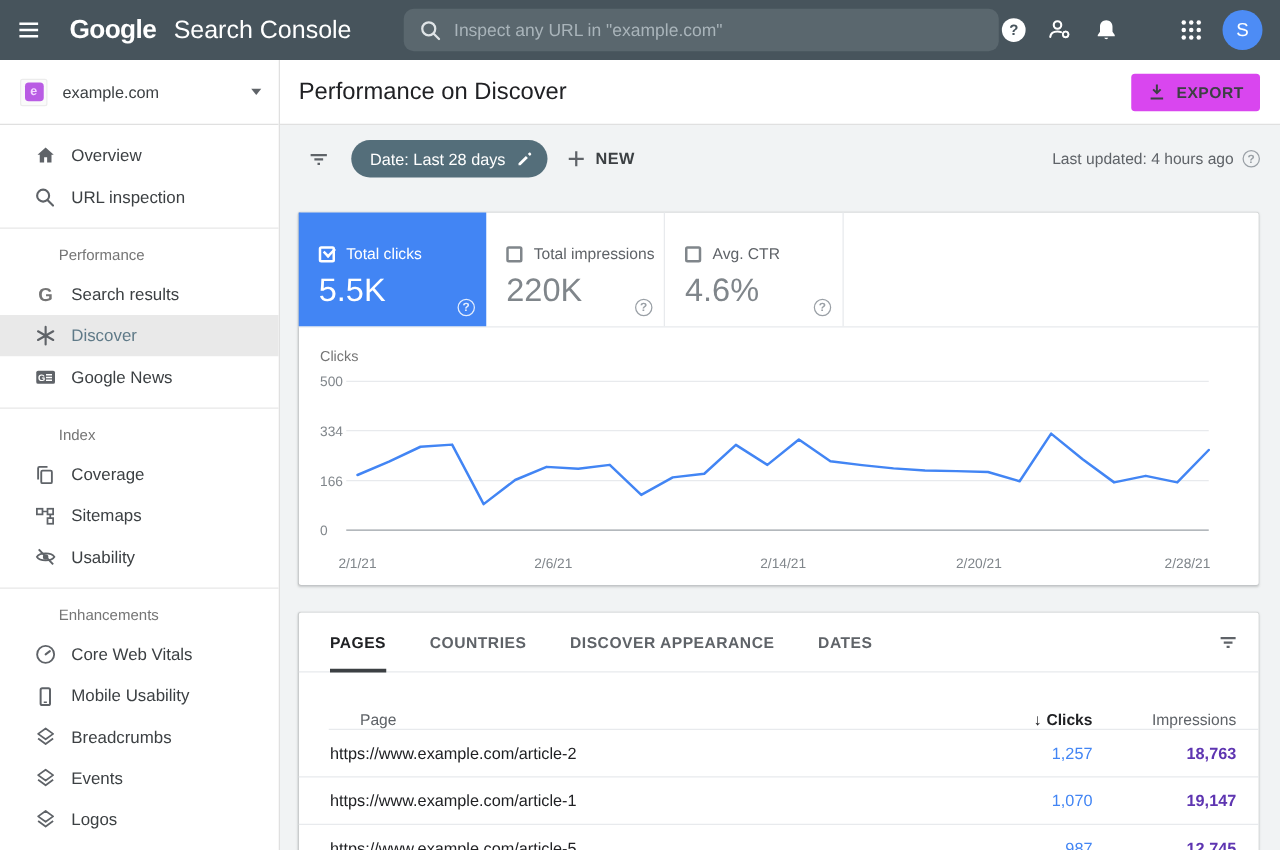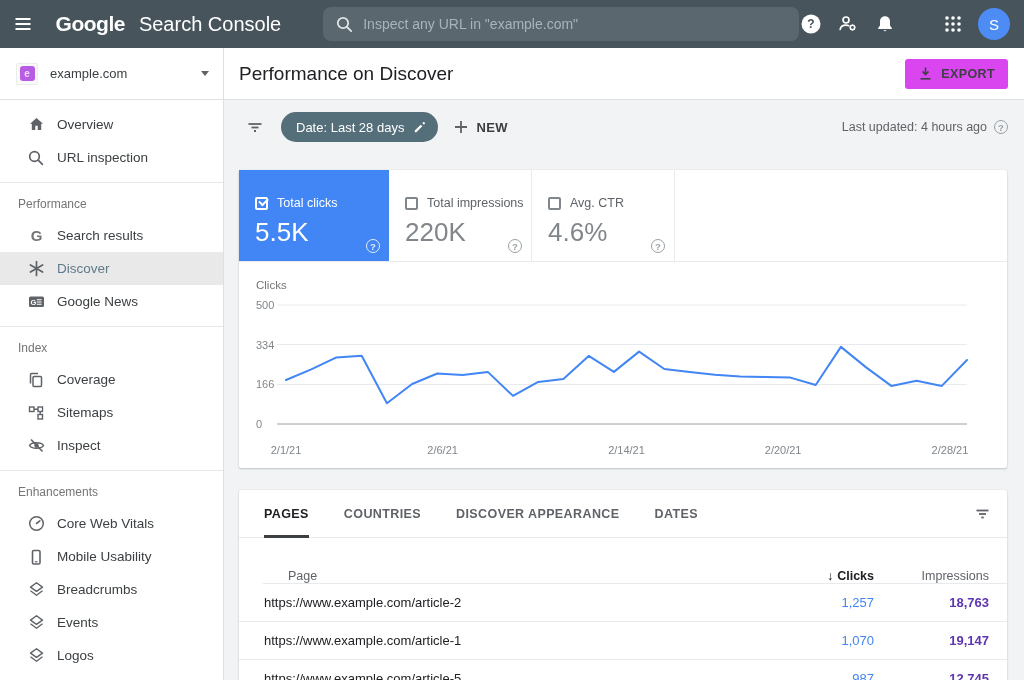--- a/index.html
+++ b/index.html
@@ -27,38 +27,38 @@
   
   .sidebar { width: 224px; background: #fff; border-right: 1px solid #e0e0e0; overflow: hidden; flex: 0 0 224px; }
   .property-row { height: 52px; display: flex; align-items: center; padding: 0 14px 0 16px; border-bottom: 1px solid #e0e0e0; cursor: pointer; }
   .favicon-wrap { width: 22px; height: 22px; background: #fafafa; border: 1px solid #ececec; border-radius: 2px; display: flex; align-items: center; justify-content: center; }
   .favicon { width: 15px; height: 15px; background: #b95ce4; border-radius: 3px; color: #f3d9ff; font-size: 10px; font-weight: 700; display: flex; align-items: center; justify-content: center; }
   .property-name { margin-left: 12px; font-size: 13px; color: #3c4043; }
   .caret-down { margin-left: auto; width: 0; height: 0; border-left: 4.5px solid transparent; border-right: 4.5px solid transparent; border-top: 5px solid #5f6368; }
   .nav-group { border-bottom: 1px solid #e8e8e8; padding: 6px 0 8px; }
   .nav-group.first { padding-top: 8px; }
   .nav-group:last-child { border-bottom: none; }
-  .nav-header { height: 30px; display: flex; align-items: center; padding-left: 18px; font-size: 12px; color: #757575; }
+  .nav-header { height: 30px; display: flex; align-items: center; padding-left: 18px; font-size: 12px; color: #757575; margin-left: 29px; }
   .nav-item { height: 33px; display: flex; align-items: center; padding-left: 26px; cursor: pointer; }
   .nav-item .ni-icon { width: 20px; height: 20px; display: flex; align-items: center; justify-content: center; flex: 0 0 20px; }
   .nav-item .ni-label { margin-left: 11px; font-size: 13.5px; color: #3c4043; }
   .nav-item.selected { background: #e9e9e9; }
   .nav-item.selected .ni-label { color: #5f7a88; }
 
   
   .main { flex: 1; display: flex; flex-direction: column; min-width: 0; background: #f1f3f4; overflow: hidden; }
   .page-header { flex: 0 0 52px; background: #fff; border-bottom: 1px solid #e0e0e0; display: flex; align-items: center; padding: 0 16px 0 15px; }
   .page-title { font-size: 19px; color: #202124; }
   .export-btn { margin-left: auto; height: 30px; background: #d946ef; border-radius: 3px; display: flex; align-items: center; gap: 8px; padding: 0 13px; cursor: pointer; font-size: 12.5px; font-weight: 700; letter-spacing: 0.4px; color: #3c4043; }
 
   
   .filter-bar { flex: 0 0 54px; display: flex; align-items: center; padding: 0 16px 0 22px; }
   .icon-btn { display: flex; align-items: center; justify-content: center; cursor: pointer; }
   .date-chip { margin-left: 17px; height: 30px; background: #546e7a; border-radius: 16px; display: flex; align-items: center; gap: 9px; padding: 0 12px 0 15px; color: #fff; font-size: 13px; cursor: pointer; }
-  .new-btn { margin-left: 15px; display: flex; align-items: center; gap: 7px; cursor: pointer; font-size: 13px; font-weight: 700; letter-spacing: 0.4px; color: #3c4043; }
+  .new-btn { margin-left: 15px; display: flex; align-items: flex-start; gap: 7px; cursor: pointer; font-size: 13px; font-weight: 700; letter-spacing: 0.4px; color: #3c4043; }
   .last-updated { margin-left: auto; display: flex; align-items: center; gap: 7px; font-size: 12.5px; color: #5f6368; }
 
   
   .card { background: #fff; border-radius: 2px; box-shadow: 0 1px 2px rgba(60,64,67,.25), 0 0 1px rgba(60,64,67,.2); }
   .chart-card { margin: 16px 16px 0 15px; width: 768px; height: 298px; flex: 0 0 298px; }
   .table-card { margin: 22px 16px 0 15px; width: 768px; }
 
   
   .metrics-row { height: 92px; display: flex; border-bottom: 1px solid #e8eaed; }
   .metric-card { width: 143px; position: relative; padding: 26px 14px 0 16px; border-right: 1px solid #e8eaed; cursor: pointer; }
@@ -250,21 +250,21 @@
           <span class="ni-label">Sitemaps</span>
         </div>
         <div class="nav-item">
           <span class="ni-icon">
             <svg width="19" height="19">
                 <path d="M2.5 9.5C4.6 5.8 14.4 5.8 16.5 9.5c-2.1 3.7-11.9 3.7-14 0z" fill="none" stroke="#5f6368" stroke-width="1.5"></path>
                 <circle cx="9.5" cy="9.5" r="2.2" fill="#5f6368"></circle>
                 <path d="M4 3.5l11.5 12" stroke="#5f6368" stroke-width="1.6"></path>
               </svg>
           </span>
-          <span class="ni-label">Inspect</span>
+          <span class="ni-label">Usability</span>
         </div>
       </div>
 
       <div class="nav-group">
         <div class="nav-header">Enhancements</div>
         <div class="nav-item">
           <span class="ni-icon">
             <svg width="19" height="19">
                 <circle cx="9.5" cy="9.5" r="6.8" fill="none" stroke="#5f6368" stroke-width="1.5"></circle>
                 <path d="M9.5 9.5l3.4-2.6" stroke="#5f6368" stroke-width="1.6" stroke-linecap="round"></path>

